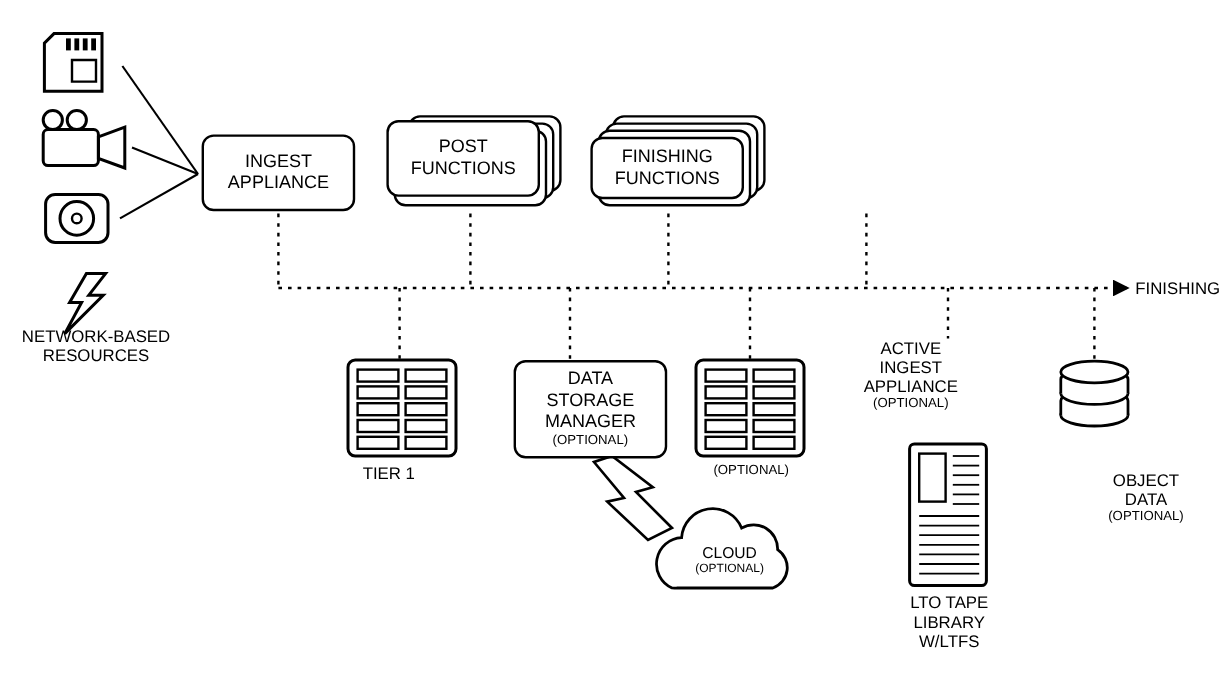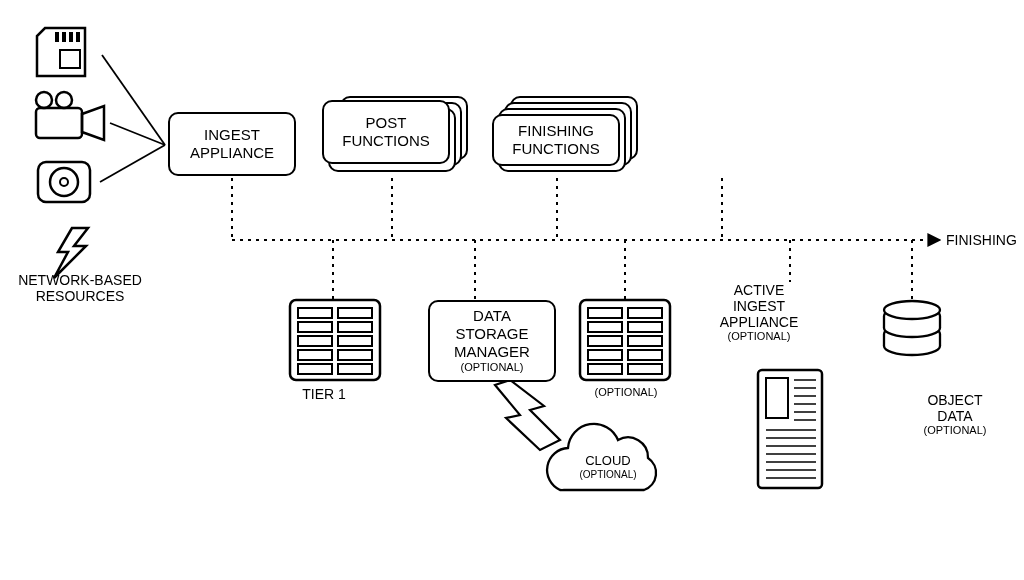--- a/index.html
+++ b/index.html
@@ -238,14 +238,19 @@
     <div>OBJECT</div>
     <div>DATA</div>
     <div class="small" style="font-size:11px;">(OPTIONAL)</div>
   </div>
 
   <div class="label" style="left:566px; top:454px; width:84px; font-size:13px;">
     <div>CLOUD</div>
     <div class="small" style="font-size:10px;">(OPTIONAL)</div>
   </div>
 
+  <div class="label" style="left:748px; top:494px; width:86px;">
+    <div>LTO TAPE</div>
+    <div>LIBRARY</div>
+    <div>W/LTFS</div>
+  </div>
 
 </div>
 
 </body></html>

